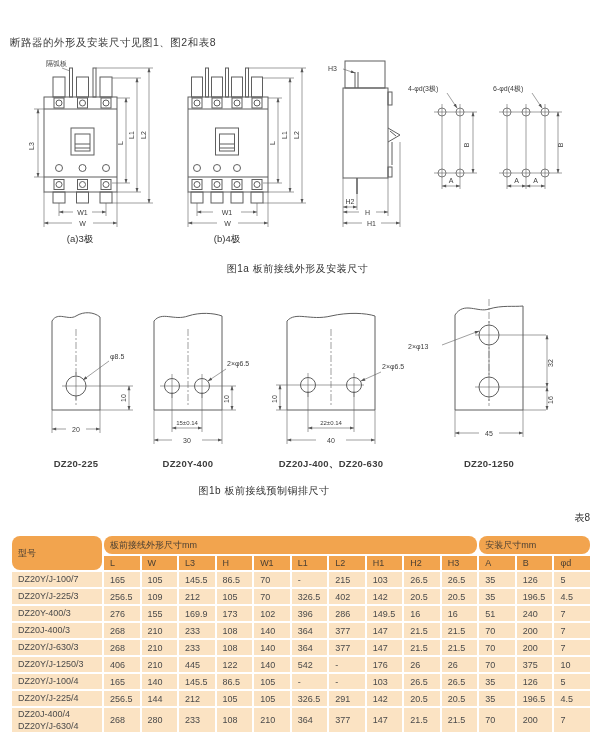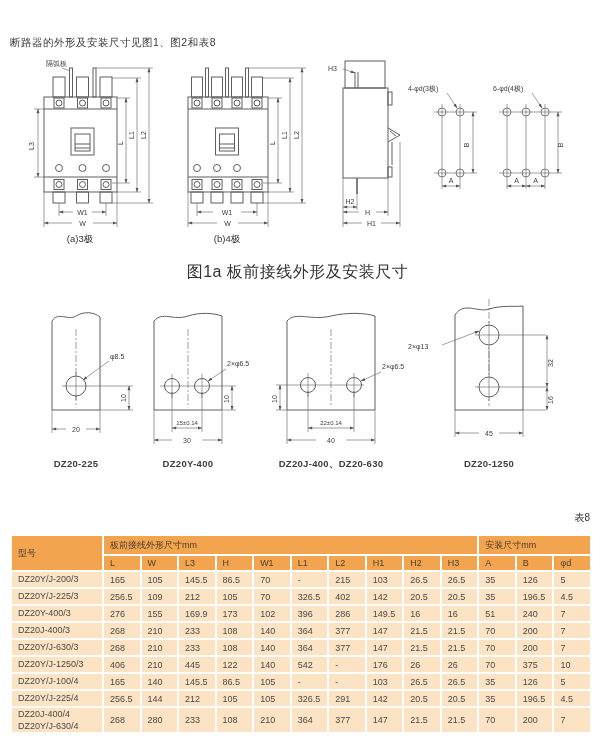--- a/index.html
+++ b/index.html
@@ -8,30 +8,30 @@
   .title{position:absolute;left:10px;top:5px;font-size:14px;font-weight:bold;
          color:#2d4d8c;letter-spacing:1.5px;}
   .subtitle{position:absolute;left:10px;top:36px;font-size:10.5px;color:#3a3a3a;letter-spacing:.5px;text-align:center;}
   svg{position:absolute;overflow:visible;}
   #fig1a{left:10px;top:55px;}
   #fig1b{left:30px;top:285px;}
   svg text{fill:#3c3c3c;font-size:7px;font-family:"Liberation Sans",sans-serif;}
   svg text.lbl{font-size:9.5px;fill:#333;}
   svg text.name{font-size:9.5px;font-weight:600;fill:#3d3d3d;letter-spacing:.3px;}
   svg text.f6{font-size:6px;}
-  .cap{position:absolute;left:0;text-align:center;font-size:16px;color:#333;letter-spacing:.5px;}
+  .cap{position:absolute;left:0;text-align:center;font-size:10px;color:#333;letter-spacing:.5px;}
   #cap1a{top:262px;width:595px;}
   #cap1b{top:484px;width:528px;}
   .tabletag{position:absolute;right:10px;top:511px;font-size:10px;color:#333;}
   table.dim{position:absolute;left:10px;top:534px;width:582px;border-collapse:separate;
             border-spacing:2px;table-layout:fixed;font-size:9px;color:#4a4a4a;}
   table.dim th,table.dim td{background:#fbe3c3;text-align:left;padding:0 0 0 6px;
             font-weight:normal;overflow:hidden;white-space:nowrap;}
   table.dim thead th{background:#f2a44e;color:#4c4033;}
-  table.dim thead tr.g th{height:18px;}
+  table.dim thead tr.g th{height:18px;border-radius:8px;}
   table.dim thead tr.c th{height:14px;}
   table.dim tbody tr{height:15px;}
   table.dim td.model,table.dim th.model{white-space:pre-line;line-height:1.35;}
 </style>
 </head>
 <body>
 
 <div class="page">
 
   <div class="subtitle">断路器的外形及安装尺寸见图1、图2和表8</div>
@@ -360,20 +360,21 @@
     <text x="301" y="140" class="f6" text-anchor="middle">22±0.14</text>
     <text x="301" y="158" text-anchor="middle">40</text>
     <text x="301" y="182" class="name" text-anchor="middle">DZ20J-400、DZ20-630</text>
     <text x="378" y="64">2×φ13</text>
     <text transform="rotate(-90 523,78)" x="523" y="78" text-anchor="middle">32</text>
     <text transform="rotate(-90 523,115)" x="523" y="115" text-anchor="middle">16</text>
     <text x="459" y="151" text-anchor="middle">45</text>
     <text x="459" y="182" class="name" text-anchor="middle">DZ20-1250</text>
   </svg>
 
+  <div class="cap" id="cap1b">图1b 板前接线预制铜排尺寸</div>
 
   <div class="tabletag">表8</div>
 
   <table class="dim">
     <colgroup>
         <col style="width:90px">
         <col span="13">
       </colgroup>
     <thead>
       <tr class="g">
@@ -392,21 +393,21 @@
           <th>H1</th>
           <th>H2</th>
           <th>H3</th>
           <th>A</th>
           <th>B</th>
           <th>φd</th>
         </tr>
     </thead>
     <tbody>
         <tr>
-          <td class="model">DZ20Y/J-200/3</td>
+          <td class="model">DZ20Y/J-100/7</td>
           <td>165</td>
           <td>105</td>
           <td>145.5</td>
           <td>86.5</td>
           <td>70</td>
           <td>-</td>
           <td>215</td>
           <td>103</td>
           <td>26.5</td>
           <td>26.5</td>

